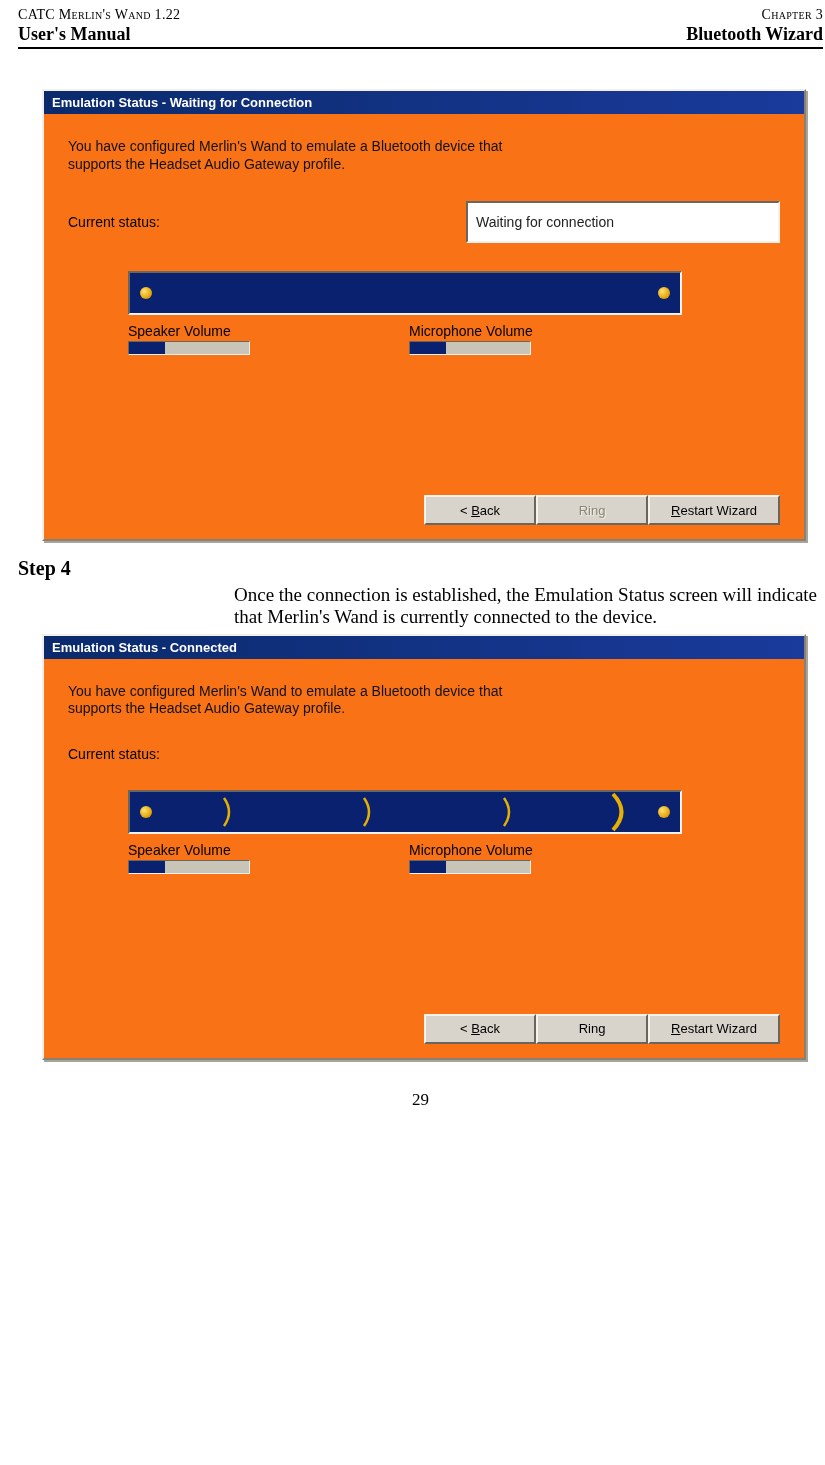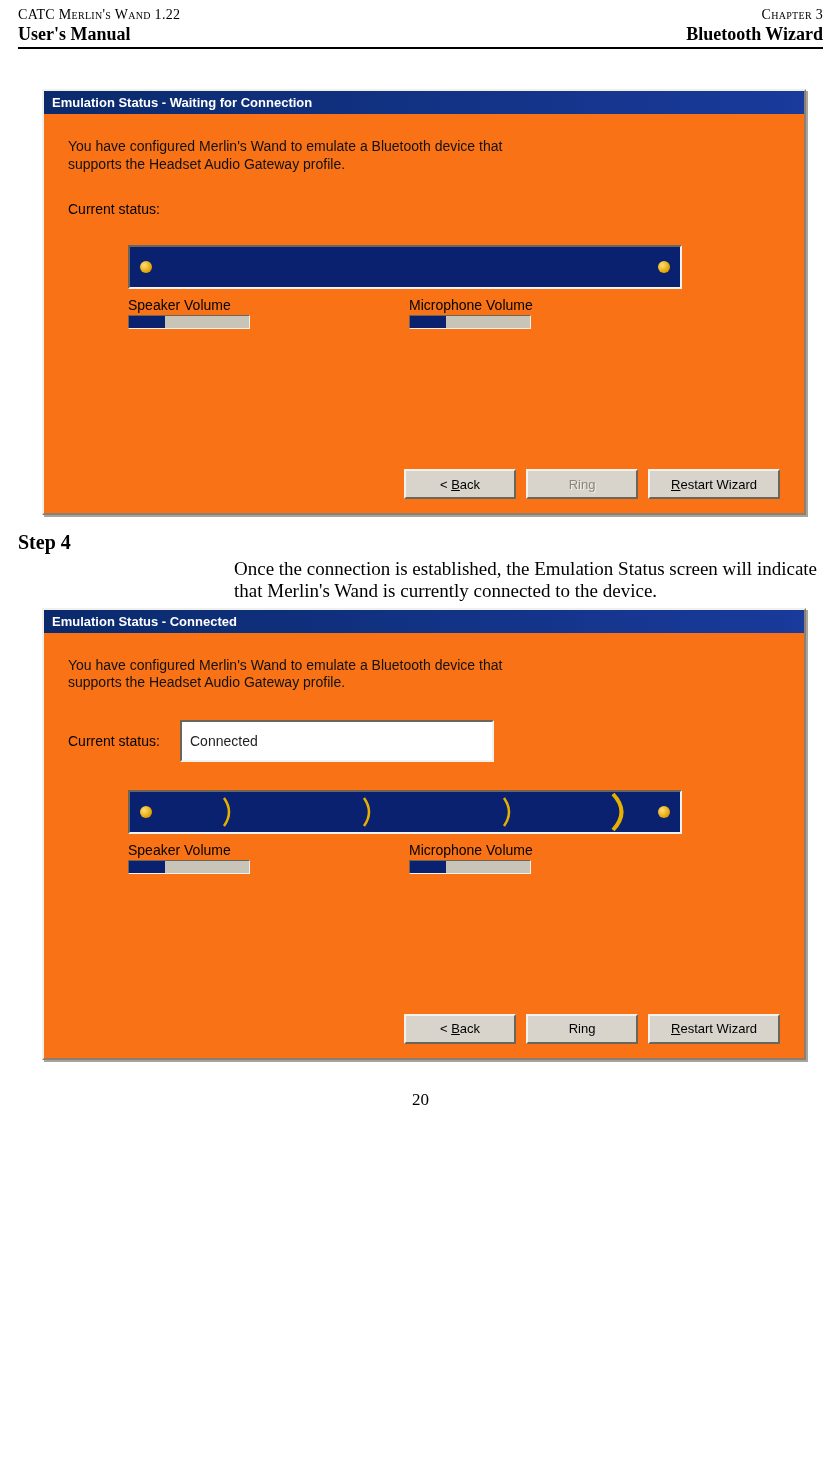--- a/index.html
+++ b/index.html
@@ -99,20 +99,21 @@
     color: #111;
     font-size: 14px;
     line-height: 1.25;
     margin-bottom: 28px;
     max-width: 460px;
   }
   .status-row {
     display: flex;
     align-items: center;
     margin-bottom: 28px;
+    justify-content: space-between;
   }
   .status-label {
     width: 112px;
     font-size: 14px;
   }
   .status-box {
     width: 294px;
     height: 38px;
     background: #fff;
     border-top: 2px solid #6b665c;
@@ -182,21 +183,20 @@
     position: absolute;
     left: 0; top: 0; bottom: 0;
     background: #0a2170;
   }
   .vol-blank-space {
     height: 140px;
   }
   .btn-row {
     display: flex;
     justify-content: flex-end;
-    gap: 10px;
   }
   .btn {
     font-family: Tahoma, Arial, sans-serif;
     font-size: 13px;
     width: 128px;
     height: 26px;
     background: #d8d4cc;
     border-top: 2px solid #f4f2ec;
     border-left: 2px solid #f4f2ec;
     border-right: 2px solid #6b665c;
@@ -233,20 +233,21 @@
   <div class="rule"></div>
 
 
   <div class="dialog-wrap">
     <div class="dialog">
       <div class="titlebar">Emulation Status - Waiting for Connection</div>
       <div class="dialog-body">
         <div class="desc">You have configured Merlin's Wand to emulate a Bluetooth device that supports the Headset Audio Gateway profile.</div>
         <div class="status-row">
           <div class="status-label">Current status:</div>
+          <div class="status-box">Waiting for connection</div>
         </div>
         <div class="wave-panel">
           <div class="dot dot-left"></div>
           <div class="dot dot-right"></div>
         </div>
         <div class="vol-row">
           <div class="vol-col">
             <div class="vol-label">Speaker Volume</div>
             <div class="vol-bar">
                 <div class="vol-fill" style="width:36px"></div>
@@ -278,21 +279,20 @@
   </div>
   <div class="indent-after-step">Once the connection is established, the Emulation Status screen will indicate that Merlin's Wand is currently connected to the device.</div>
 
   <div class="dialog-wrap">
     <div class="dialog">
       <div class="titlebar">Emulation Status - Connected</div>
       <div class="dialog-body">
         <div class="desc">You have configured Merlin's Wand to emulate a Bluetooth device that supports the Headset Audio Gateway profile.</div>
         <div class="status-row">
           <div class="status-label">Current status:</div>
-          <div class="status-box">Connected</div>
         </div>
         <div class="wave-panel">
           <div class="dot dot-left"></div>
           <div class="wave" style="left:90px">
             <svg viewBox="0 0 22 40">
                 <path d="M4 6 Q14 20 4 34" stroke="#e6b000" stroke-width="2.5" fill="none"></path>
               </svg>
           </div>
           <div class="wave" style="left:230px">
             <svg viewBox="0 0 22 40">
@@ -332,14 +332,14 @@
             </div>
           <div class="btn narrow-btn">Ring</div>
           <div class="btn">
               <span><span class="ul">R</span>estart Wizard</span>
             </div>
         </div>
       </div>
     </div>
   </div>
 
-  <div class="page-num">20</div>
+  <div class="page-num">29</div>
 </div>
 
 </body></html>

